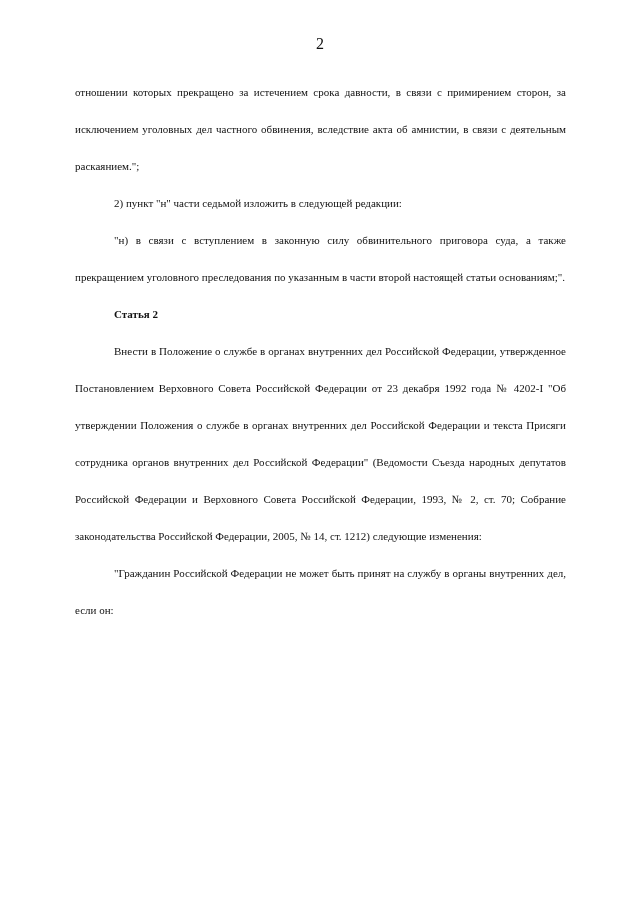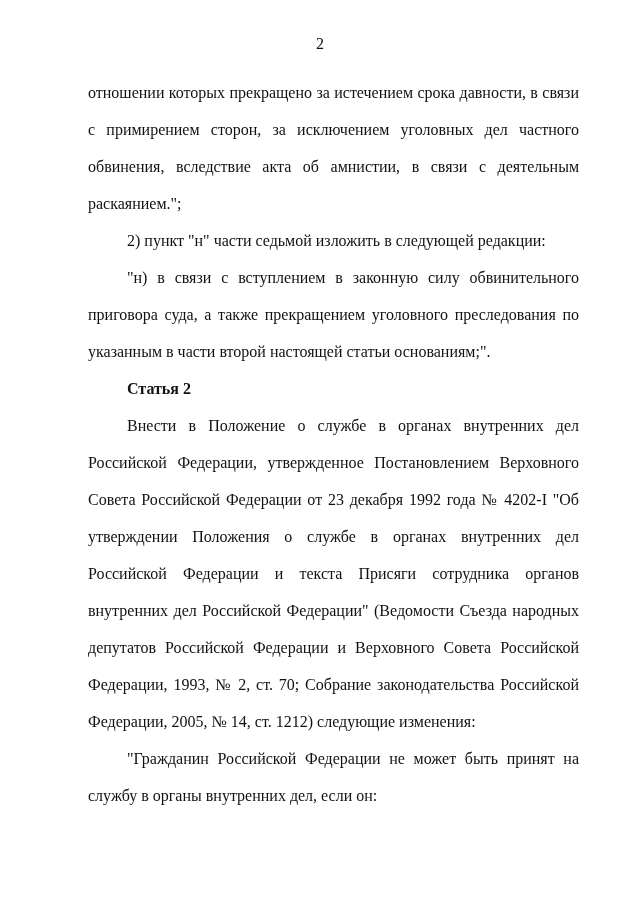--- a/index.html
+++ b/index.html
@@ -1,21 +1,21 @@
 <!DOCTYPE html>
 <html><head>
 <meta charset="utf-8">
 <style>
   html, body { margin: 0; padding: 0; background: #ffffff; }
   body { width: 640px; height: 905px; position: relative; overflow: hidden;
          font-family: "Liberation Serif", "DejaVu Serif", serif; color: #111; }
   .page { position: absolute; left: 0; top: 0; width: 640px; height: 905px; background: #fff; }
   .page-number { position: absolute; top: 34px; left: 0; width: 640px; text-align: center;
                  font-size: 16px; line-height: 20px; }
-  .body-text { position: absolute; left: 88px; top: 74px; width: 491px; font-size: 16px; line-height: 37px; }
+  .body-text { position: absolute; left: 75px; top: 74px; width: 491px; font-size: 11px; line-height: 37px; }
   .para { margin: 0; text-align: justify; text-align-last: left; }
   .indent { text-indent: 39px; }
   .heading { font-weight: bold; text-indent: 39px; margin: 0; font-family: Liberation Serif, serif; }
   .quote-spaced { text-align: justify; }
 </style>
 </head>
 <body>
 
 <div class="page">
   <div class="page-number">2</div>

